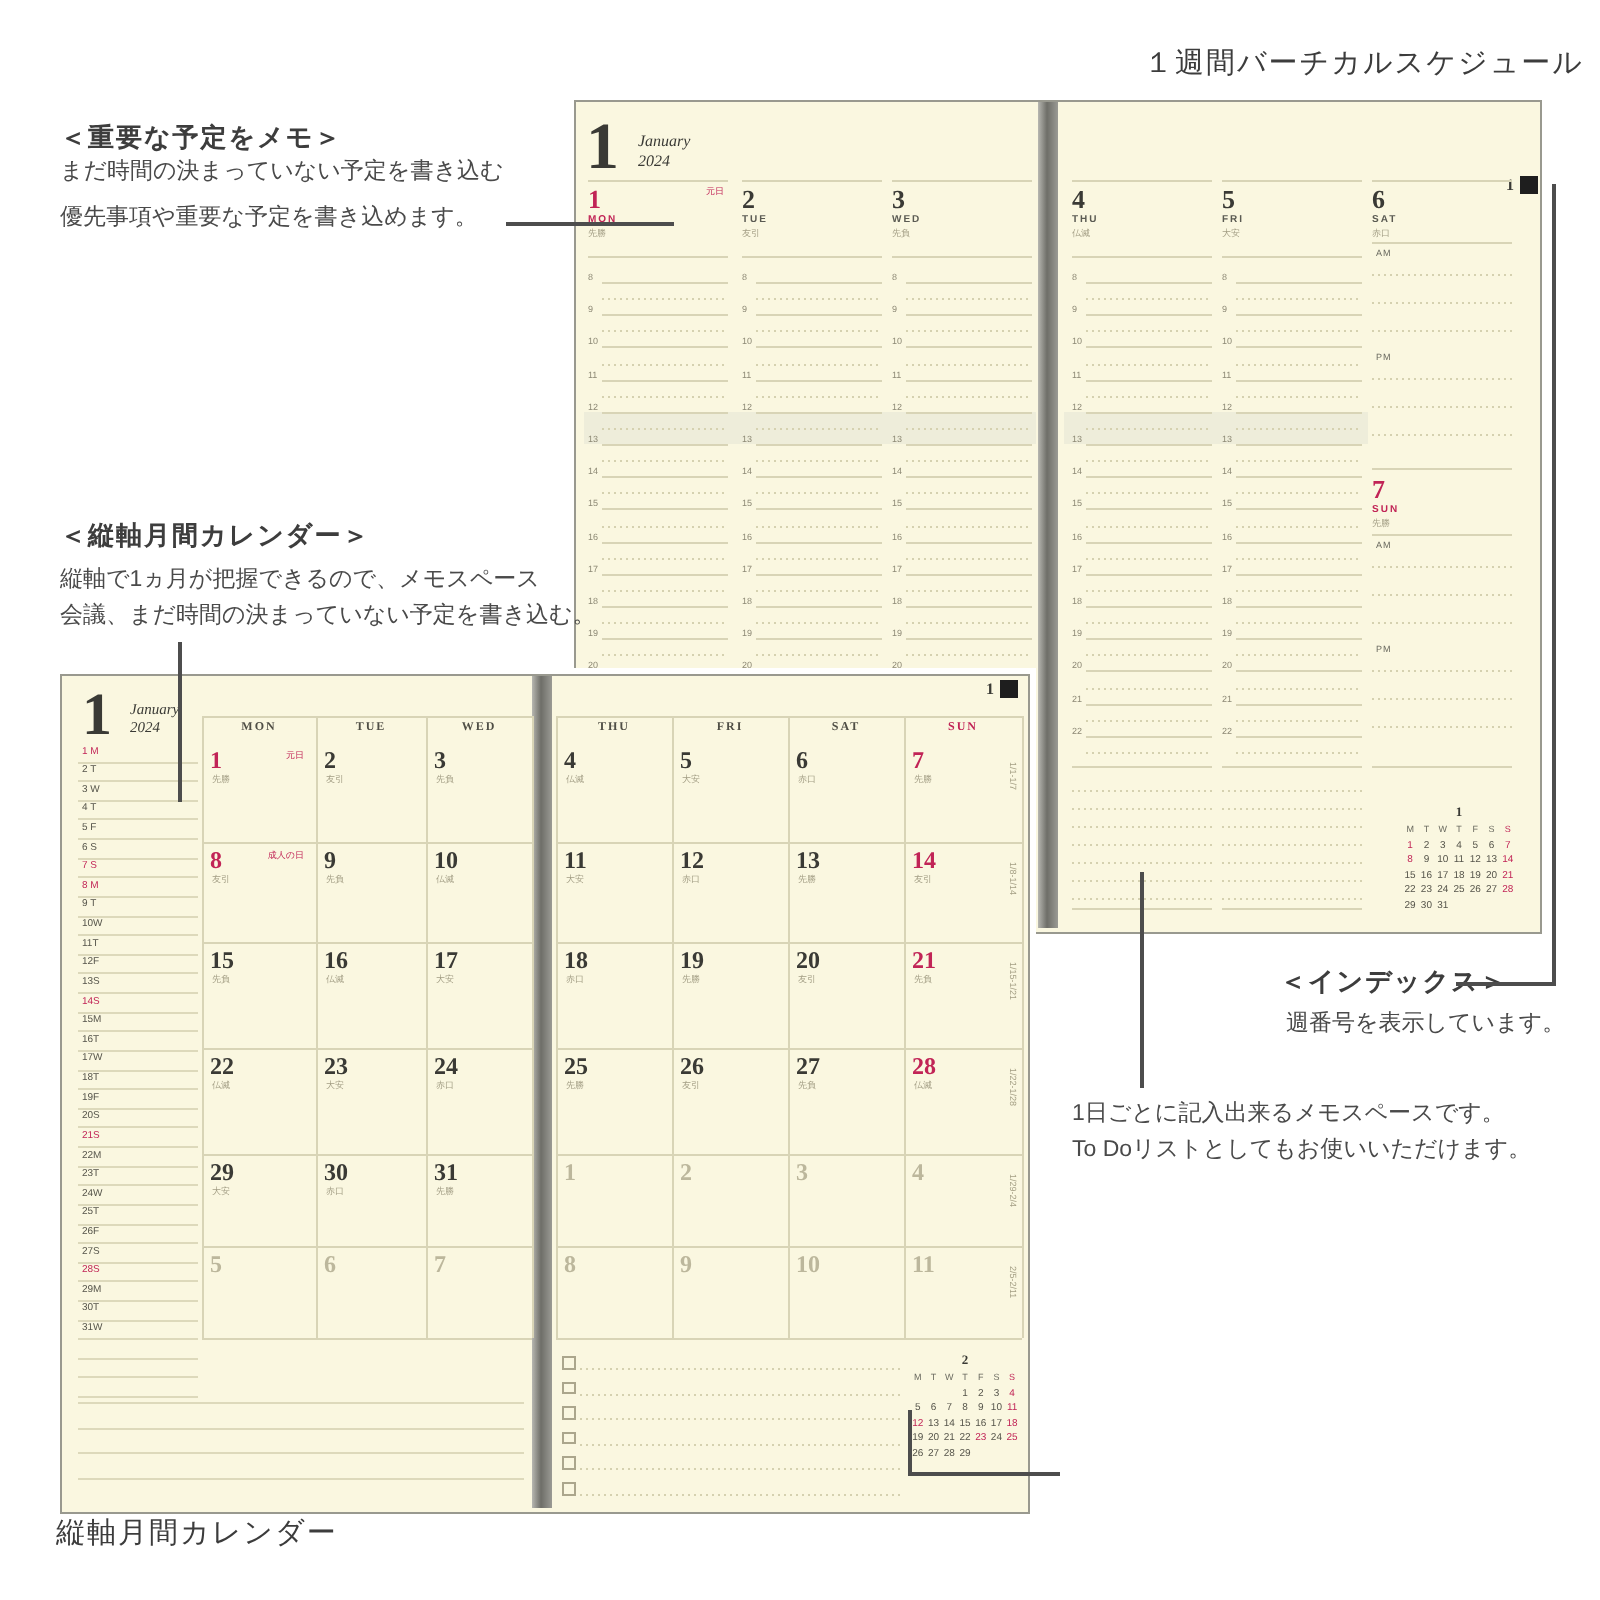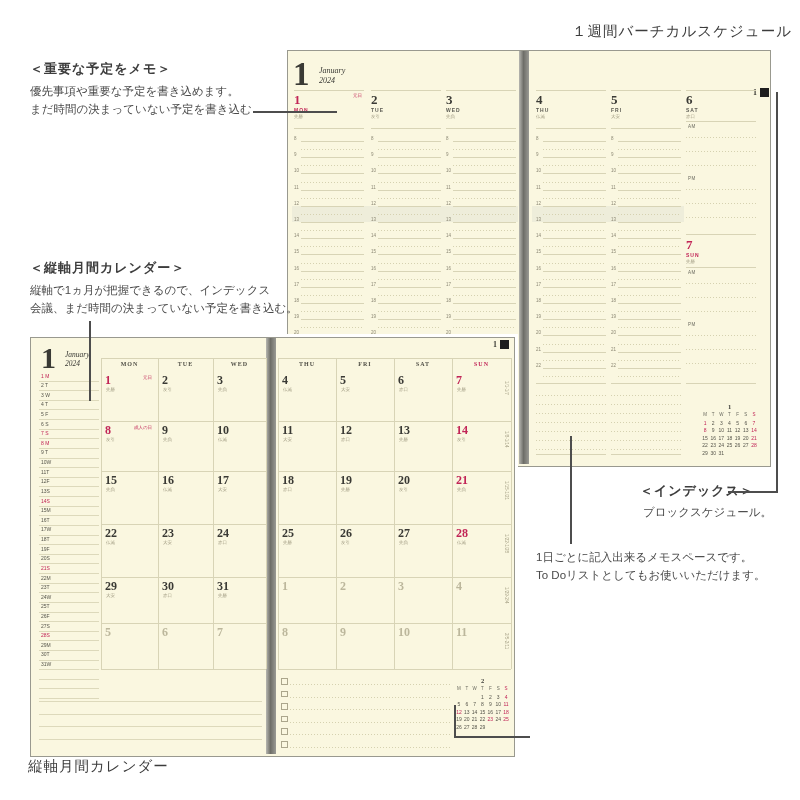--- a/index.html
+++ b/index.html
@@ -15,33 +15,33 @@
 </head>
 <body>
 
 <div id="canvas">
 
   <div class="abs title" style="left:400px;top:22px;width:392px;text-align:right;z-index:6">１週間バーチカルスケジュール</div>
   <div class="abs title" style="left:28px;top:757px;z-index:6">縦軸月間カレンダー</div>
 
   <div class="abs" style="left:30px;top:60px;z-index:6">
     <div class="ann-h">＜重要な予定をメモ＞</div>
+    <div class="ann-b">まだ時間の決まっていない予定を書き込む</div>
     <div class="ann-b" style="margin-top:5px">優先事項や重要な予定を書き込めます。</div>
-    <div class="ann-b">まだ時間の決まっていない予定を書き込む</div>
   </div>
 
   <div class="abs" style="left:30px;top:259px;z-index:6">
     <div class="ann-h">＜縦軸月間カレンダー＞</div>
-    <div class="ann-b" style="margin-top:5px">縦軸で1ヵ月が把握できるので、インデックス</div>
+    <div class="ann-b" style="margin-top:5px">縦軸で1ヵ月が把握できるので、メモスペース</div>
     <div class="ann-b">会議、まだ時間の決まっていない予定を書き込む。</div>
   </div>
 
   <div class="abs" style="left:640px;top:482px;z-index:6">
     <div class="ann-h">＜インデックス＞</div>
-    <div class="ann-b" style="margin-top:4px;margin-left:3px">ブロックスケジュール。</div>
+    <div class="ann-b" style="margin-top:4px;margin-left:3px">週番号を表示しています。</div>
   </div>
 
   <div class="abs" style="left:536px;top:544px;z-index:6">
     <div class="ann-b" style="margin-top:5px">1日ごとに記入出来るメモスペースです。</div>
     <div class="ann-b">To Doリストとしてもお使いいただけます。</div>
   </div>
 
 
   <div class="abs leader" style="left:253px;top:111px;width:84px;height:2px;z-index:6"></div>
   <div class="abs leader" style="left:89px;top:321px;width:2px;height:80px;z-index:6"></div>

